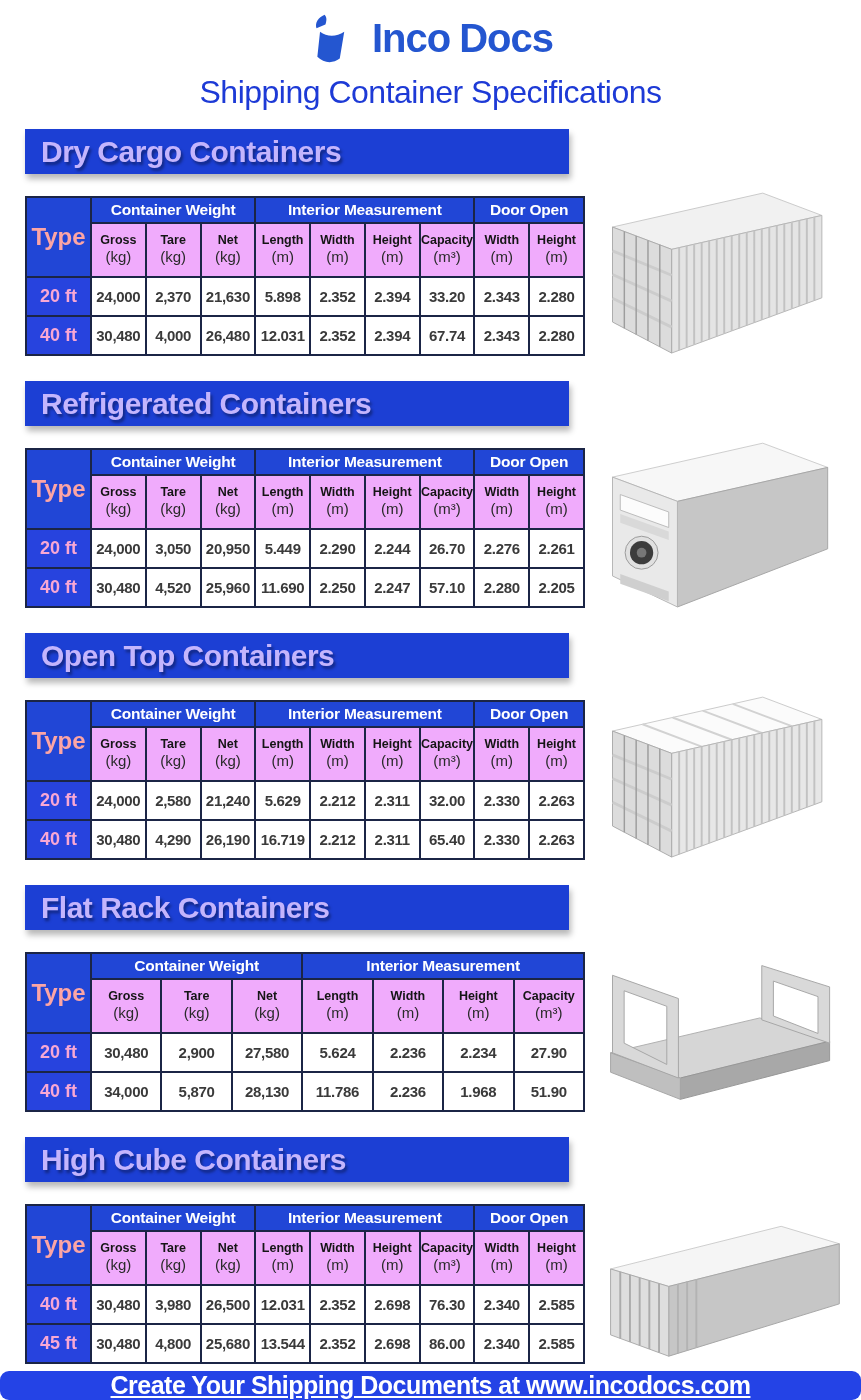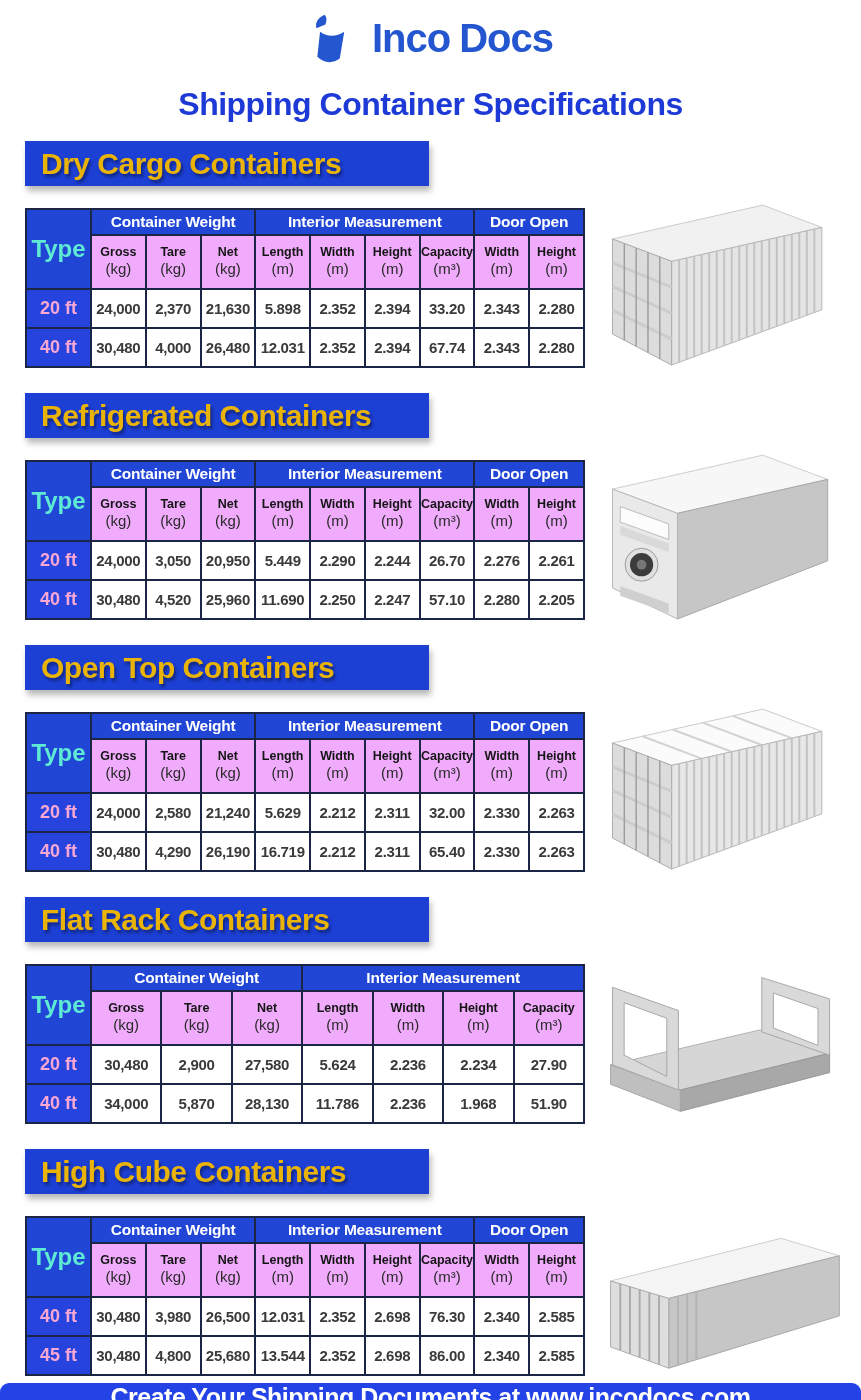--- a/index.html
+++ b/index.html
@@ -7,40 +7,40 @@
   body {
     width:861px; height:1400px; overflow:hidden;
     font-family:"Liberation Sans", sans-serif;
   }
   .page { width:861px; height:1400px; display:flex; flex-direction:column; }
 
   
   header { text-align:center; padding-top:10px; }
   .logo-row { display:flex; align-items:center; justify-content:center; gap:22px; height:56px; }
   .logo-text { display:flex; gap:9px; font-size:40px; font-weight:bold; color:#2456d0; letter-spacing:-1px; }
-  .page-title { font-size:32px; font-weight:bold; color:#1d3ad6; margin-top:20px; letter-spacing:-0.5px; }
+  .page-title { font-size:32px; font-weight:normal; color:#1d3ad6; margin-top:8px; letter-spacing:-0.5px; }
 
   
   main { flex:1; padding-left:25px; }
   section.spec-section { margin-top:18px; }
   .banner {
-    width:404px; height:45px; background:#1c3fd4; color:#eab308;
+    width:544px; height:45px; background:#1c3fd4; color:#c4b5fd;
     display:flex; align-items:center; padding-left:16px;
     box-shadow:2px 5px 6px rgba(0,0,0,0.28);
   }
   .banner h2 {
     font-size:30px; font-weight:bold; letter-spacing:-0.5px;
     text-shadow:2px 3px 3px rgba(0,0,0,0.38);
   }
   .section-body { display:flex; align-items:center; margin-top:14px; }
 
   
   table.spec-table { width:560px; border-collapse:collapse; table-layout:fixed; background:#ffffff; }
   .spec-table th, .spec-table td { border:2px solid #1b2546; text-align:center; vertical-align:middle; }
-  .type-th { background:#2146d6; color:#5eead4; font-size:24px; font-weight:bold; }
+  .type-th { background:#2146d6; color:#fca5a5; font-size:24px; font-weight:bold; }
   .group-th { background:#2146d6; color:#ffffff; font-size:15.5px; font-weight:bold; height:26px; letter-spacing:-0.2px; }
   .col-th { height:54px; font-size:12.5px; font-weight:bold; color:#151515; line-height:1.2; background:#f0abfc; }
   .col-th .unit { display:block; font-weight:normal; font-size:15px; color:#2a2a2a; }
   .row-type { background:#2743de; color:#f9a8d4; font-size:18px; font-weight:bold; height:39px; }
   .spec-table tbody td { font-size:15px; color:#3a3a3a; font-weight:bold; letter-spacing:-0.3px; }
 
   
   .art { flex:1; display:flex; justify-content:center; align-items:center; }
   .art svg { width:252px; height:175px; }
 

